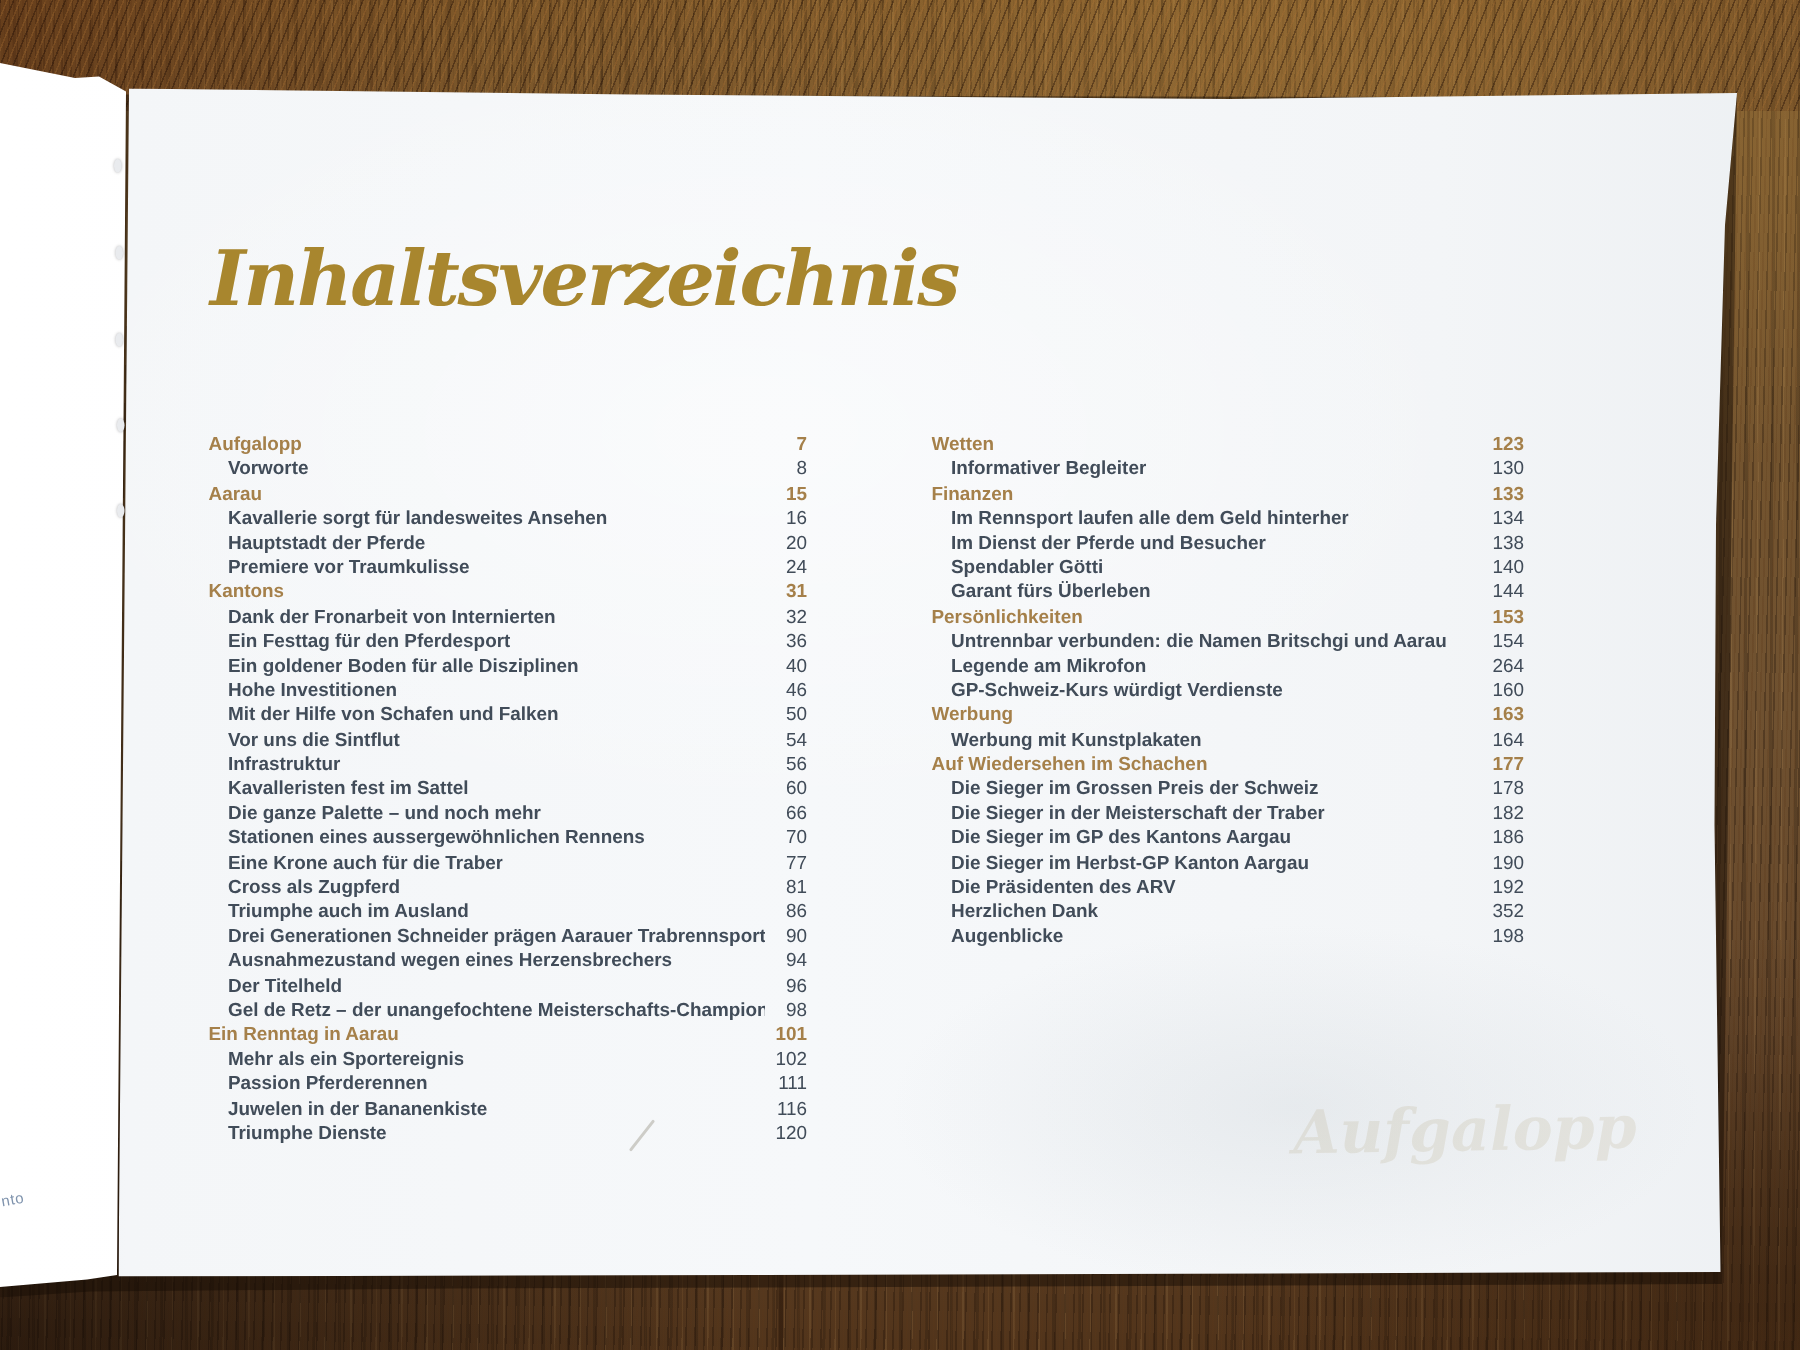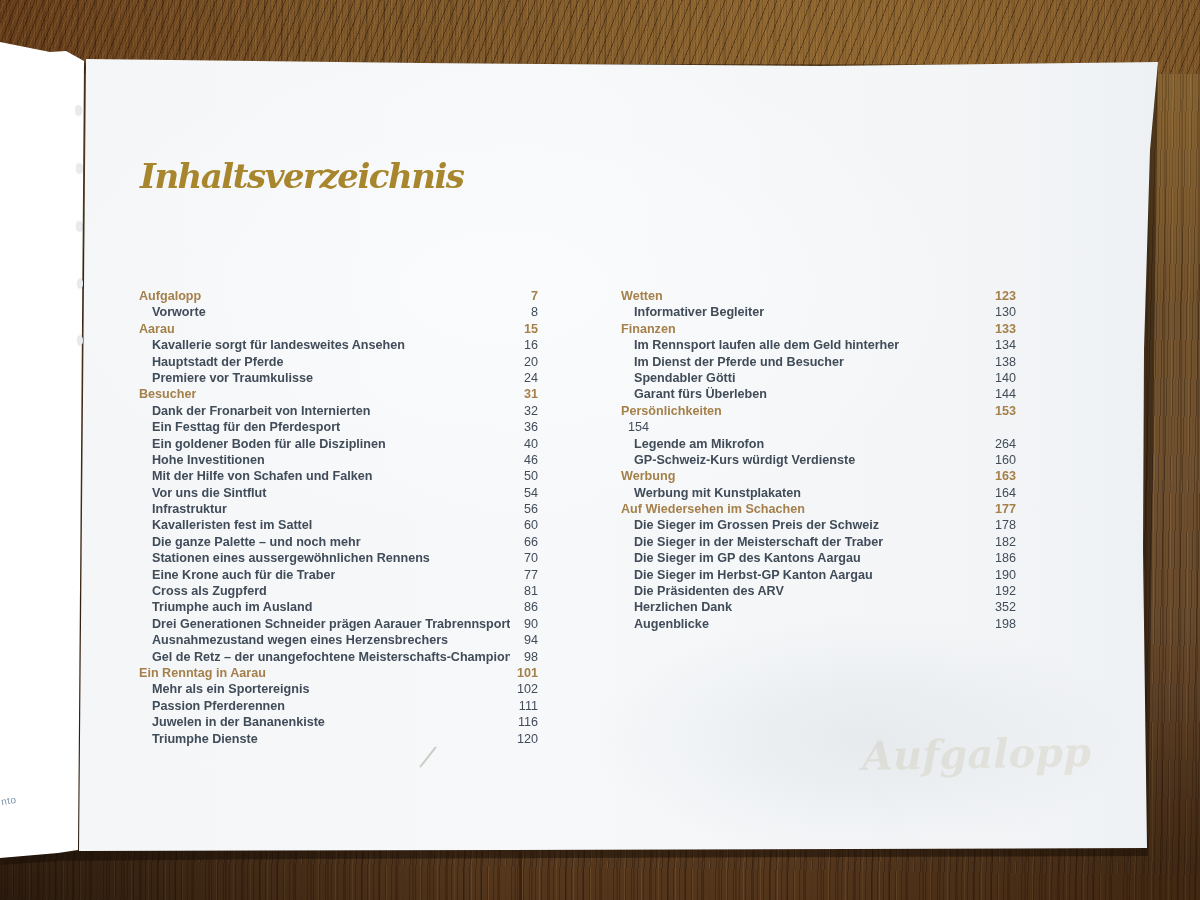--- a/index.html
+++ b/index.html
@@ -47,21 +47,21 @@
       linear-gradient(90deg,#dfe3e7 0%,#eef1f4 2%,#f4f6f8 7%,#f6f8fa 45%,#f3f5f7 80%,#edf0f3 100%);
   }
   .stitch{
     position:absolute;width:5px;height:9px;border-radius:50%;
     background:#e9ebee;box-shadow:0 0 2px rgba(40,40,45,0.35);
   }
   .page-title{
     position:absolute;left:140px;top:156px;
     font-family:"DejaVu Serif","Liberation Serif",serif;
     font-style:italic;font-weight:700;
-    font-size:34px;letter-spacing:-1.5px;
+    font-size:51px;letter-spacing:-1.5px;
     color:#a8862e;white-space:nowrap;
   }
   .ghost-text{
     position:absolute;left:862px;top:730px;
     font-family:"DejaVu Serif","Liberation Serif",serif;
     font-style:italic;font-weight:700;font-size:40px;
     color:#9c864f;opacity:0.13;transform:rotate(-1deg);
     white-space:nowrap;
   }
   .spine-fragment{
@@ -127,21 +127,21 @@
       </div>
       <div class="toc-row toc-row--entry">
         <span class="toc-label">Hauptstadt der Pferde</span>
         <span class="toc-page-num">20</span>
       </div>
       <div class="toc-row toc-row--entry">
         <span class="toc-label">Premiere vor Traumkulisse</span>
         <span class="toc-page-num">24</span>
       </div>
       <div class="toc-row toc-row--section">
-        <span class="toc-label">Besucher</span>
+        <span class="toc-label">Kantons</span>
         <span class="toc-page-num">31</span>
       </div>
       <div class="toc-row toc-row--entry">
         <span class="toc-label">Dank der Fronarbeit von Internierten</span>
         <span class="toc-page-num">32</span>
       </div>
       <div class="toc-row toc-row--entry">
         <span class="toc-label">Ein Festtag für den Pferdesport</span>
         <span class="toc-page-num">36</span>
       </div>
@@ -191,20 +191,24 @@
       </div>
       <div class="toc-row toc-row--entry">
         <span class="toc-label">Drei Generationen Schneider prägen Aarauer Trabrennsport</span>
         <span class="toc-page-num">90</span>
       </div>
       <div class="toc-row toc-row--entry">
         <span class="toc-label">Ausnahmezustand wegen eines Herzensbrechers</span>
         <span class="toc-page-num">94</span>
       </div>
       <div class="toc-row toc-row--entry">
+        <span class="toc-label">Der Titelheld</span>
+        <span class="toc-page-num">96</span>
+      </div>
+      <div class="toc-row toc-row--entry">
         <span class="toc-label">Gel de Retz – der unangefochtene Meisterschafts-Champion</span>
         <span class="toc-page-num">98</span>
       </div>
       <div class="toc-row toc-row--section">
         <span class="toc-label">Ein Renntag in Aarau</span>
         <span class="toc-page-num">101</span>
       </div>
       <div class="toc-row toc-row--entry">
         <span class="toc-label">Mehr als ein Sportereignis</span>
         <span class="toc-page-num">102</span>
@@ -249,20 +253,21 @@
       </div>
       <div class="toc-row toc-row--entry">
         <span class="toc-label">Garant fürs Überleben</span>
         <span class="toc-page-num">144</span>
       </div>
       <div class="toc-row toc-row--section">
         <span class="toc-label">Persönlichkeiten</span>
         <span class="toc-page-num">153</span>
       </div>
       <div class="toc-row toc-row--entry">
+        <span class="toc-label">Untrennbar verbunden: die Namen Britschgi und Aarau</span>
         <span class="toc-page-num">154</span>
       </div>
       <div class="toc-row toc-row--entry">
         <span class="toc-label">Legende am Mikrofon</span>
         <span class="toc-page-num">264</span>
       </div>
       <div class="toc-row toc-row--entry">
         <span class="toc-label">GP-Schweiz-Kurs würdigt Verdienste</span>
         <span class="toc-page-num">160</span>
       </div>

